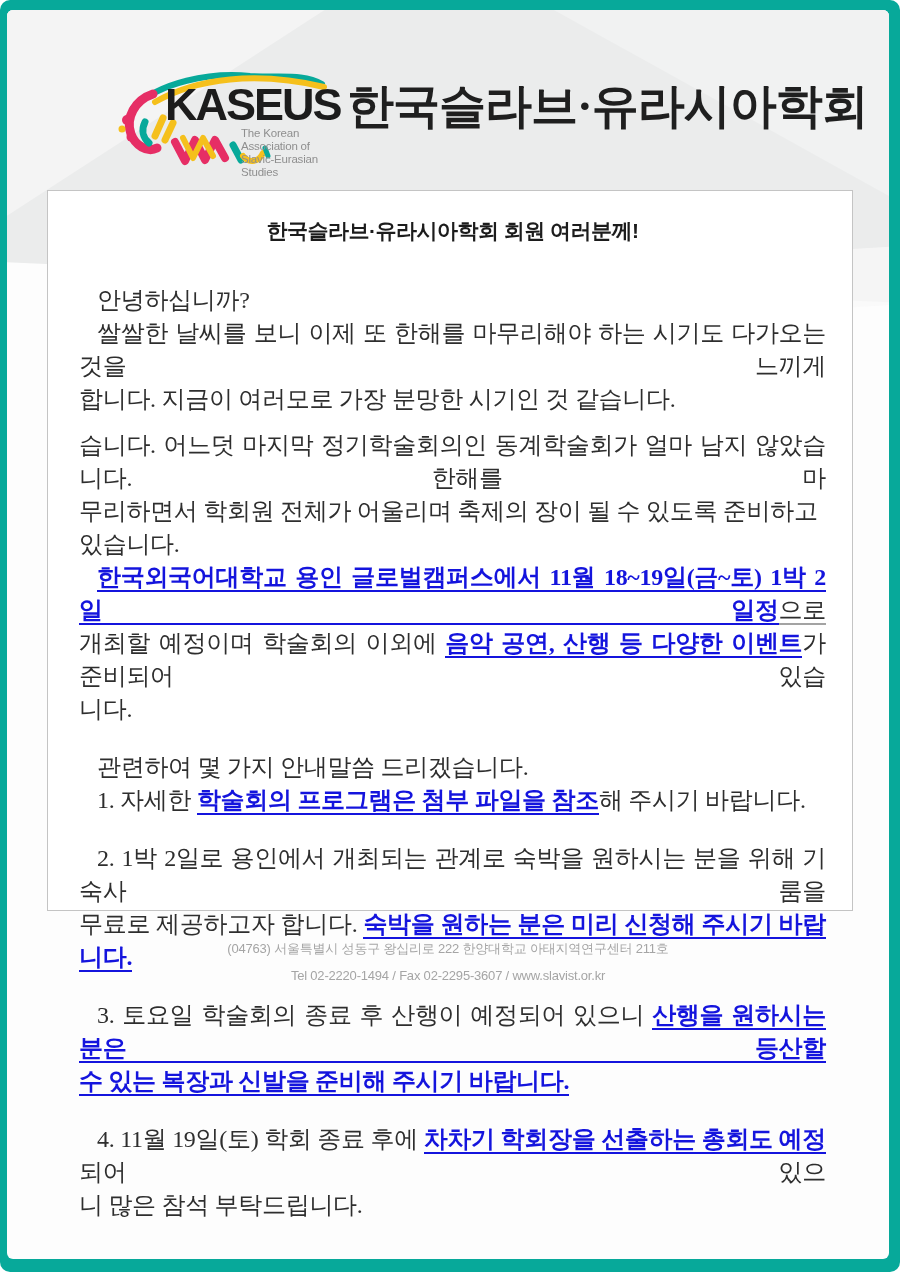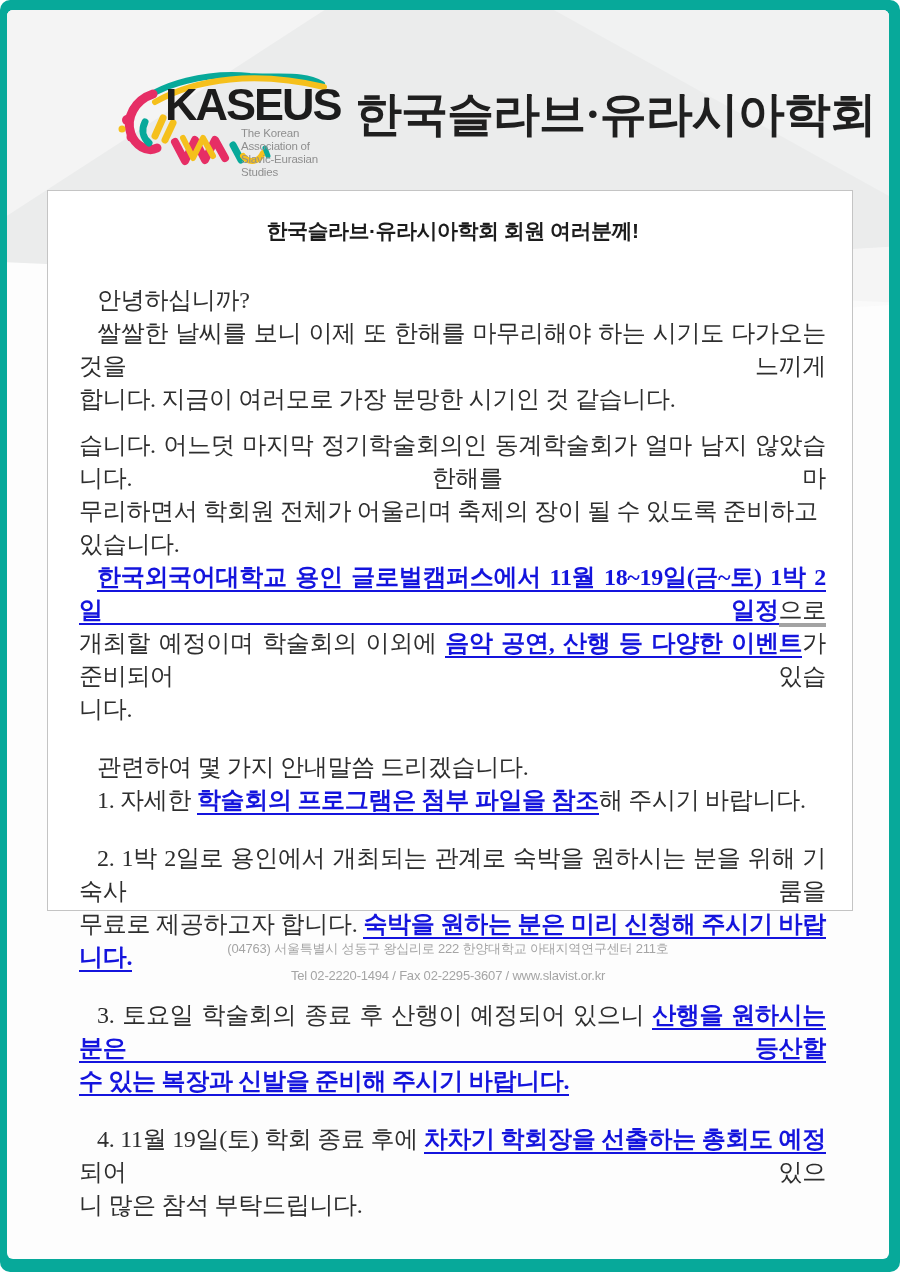--- a/index.html
+++ b/index.html
@@ -28,21 +28,21 @@
   .kaseus {
     position:absolute; left:50px; top:22px;
     font-weight:900; font-size:45px; line-height:45px; letter-spacing:-2px;
     color:var(--logo-ink,#1c1c1c);
   }
   .logo-sub {
     position:absolute; left:126px; top:67px;
     font-size:11.5px; line-height:13px; color:#8f8f8f; letter-spacing:-0.2px;
   }
   .org {
-    position:absolute; left:340px; top:70px; margin:8px;
+    position:absolute; left:340px; top:70px; margin:0;
     font-family:"Liberation Serif","DejaVu Serif",serif;
     font-size:47px; line-height:52px; font-weight:600; letter-spacing:-1px;
     color:#1f1f1f; white-space:nowrap;
   }
   
   .card {
     position:relative; z-index:2;
     margin-left:40px; width:806px; height:721px; box-sizing:border-box;
     background:#ffffff; border:1px solid #c4c4c4;
     padding:0 26px 0 31px;
@@ -56,21 +56,21 @@
     font-family:"Liberation Serif","DejaVu Serif",serif;
     font-size:24px; line-height:33px; letter-spacing:-0.3px; color:#2e2e2e;
   }
   .block + .block { margin-top:25px; }
   .block.small    { margin-top:13px; }
   .block.sig      { margin-top:55px; }
   .line.ind  { text-indent:18px; }
   .line.just { text-align:justify; text-align-last:justify; }
   .seg.em { color:var(--blue,#1414dd); font-weight:700;
             border-bottom:2px solid var(--blue,#1414dd);text-align:center; }
-  .seg.ul { border-bottom:4px solid #a3a3a3; }
+  .seg.ul { border-bottom:2px solid #a3a3a3; }
   
   .footer {
     position:relative; z-index:2;
     margin-top:24px; text-align:center;
     font-size:13px; line-height:27px; letter-spacing:-0.2px;
     color:#a5a5a5;
   }
 </style>
 </head>
 <body>

